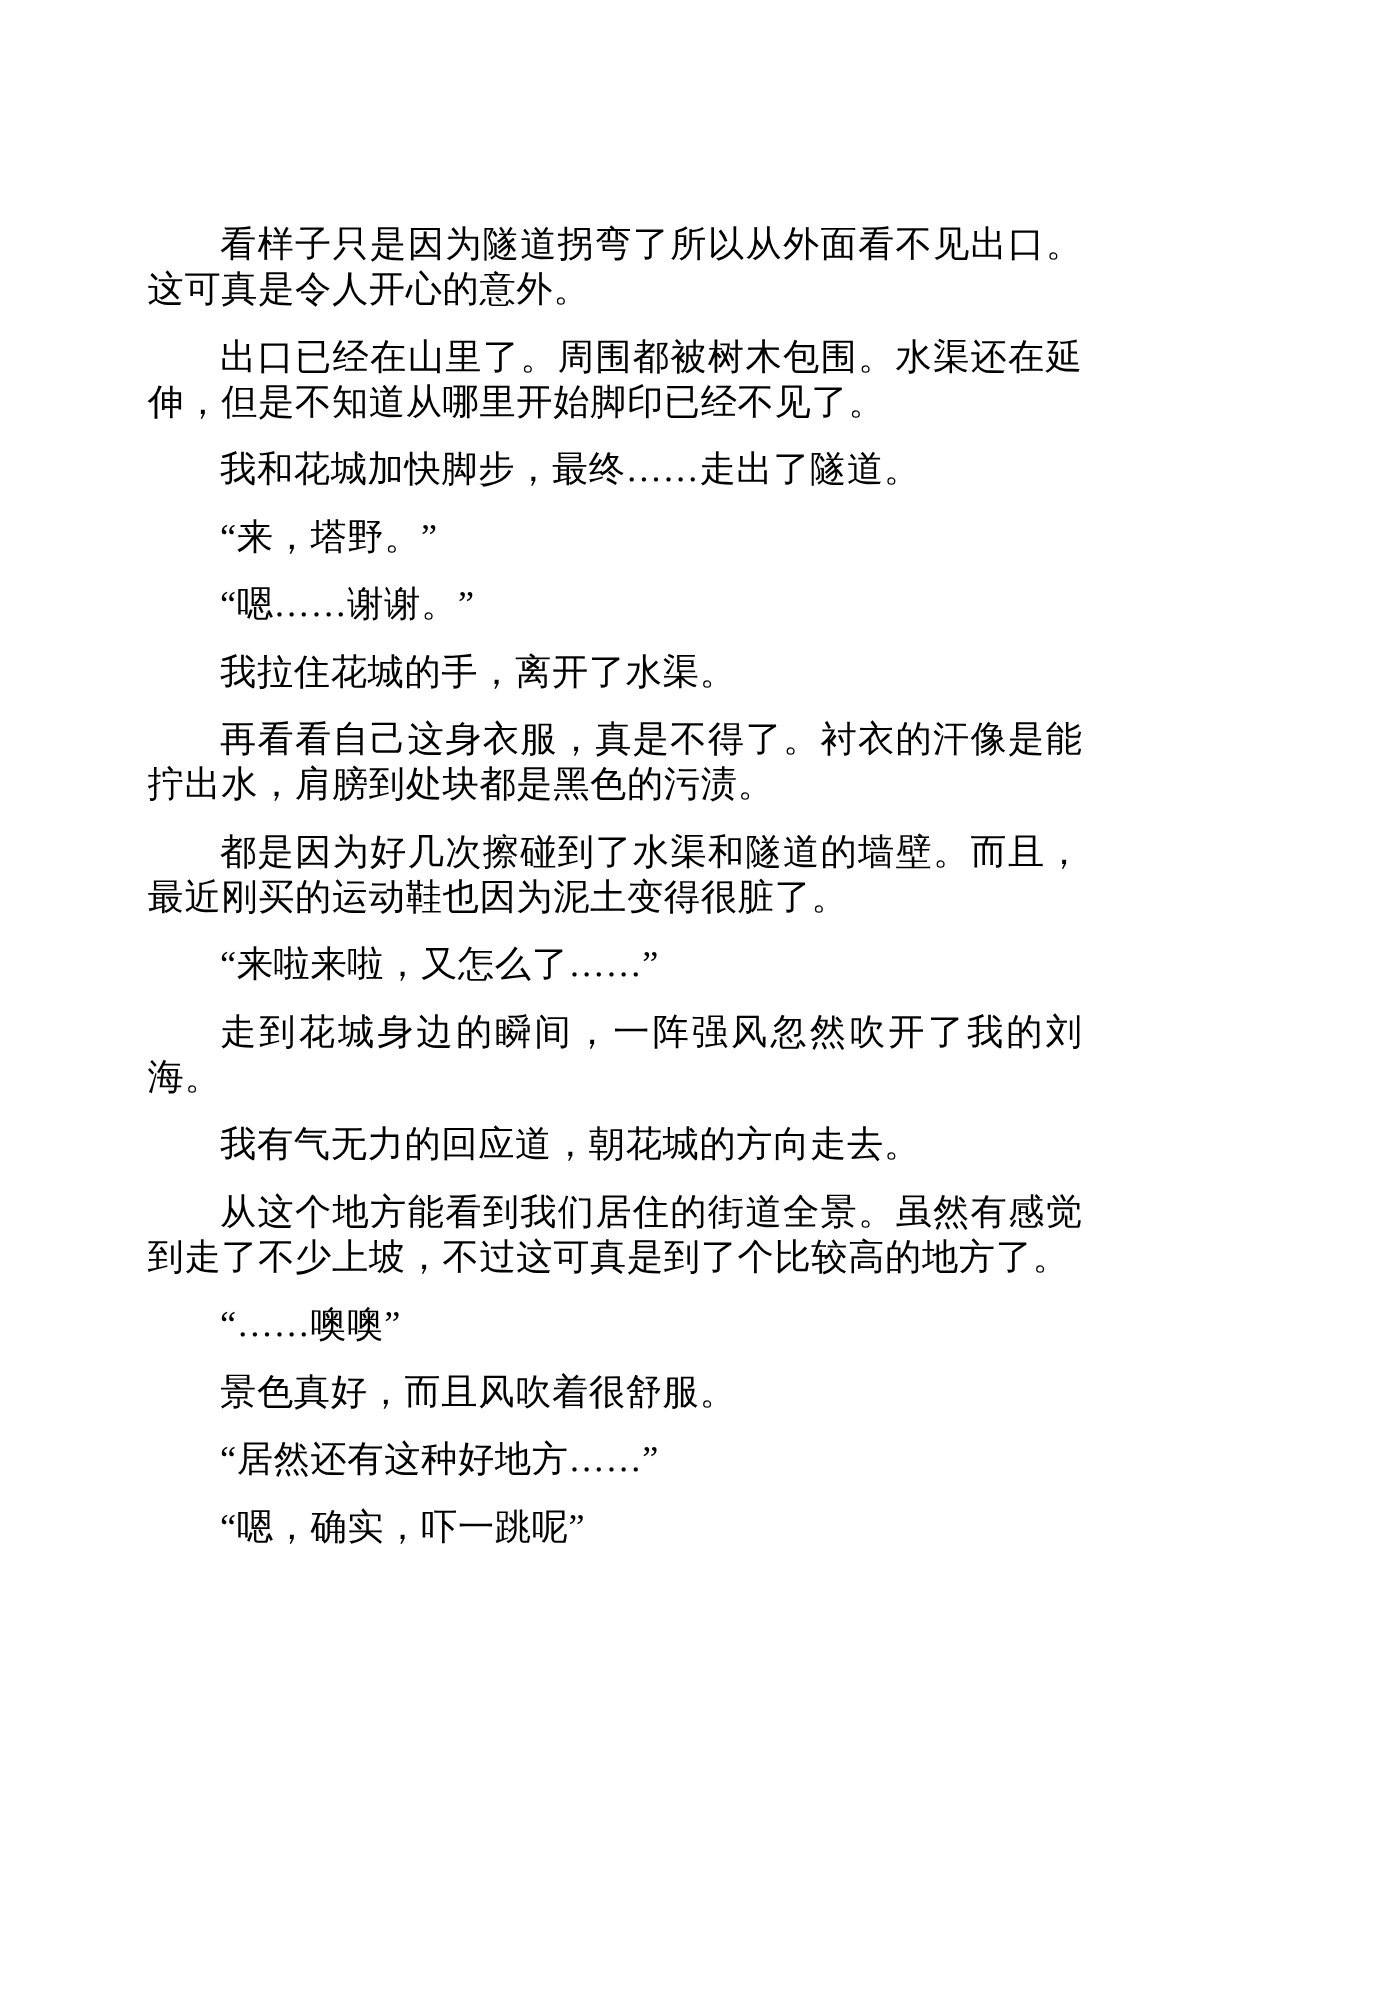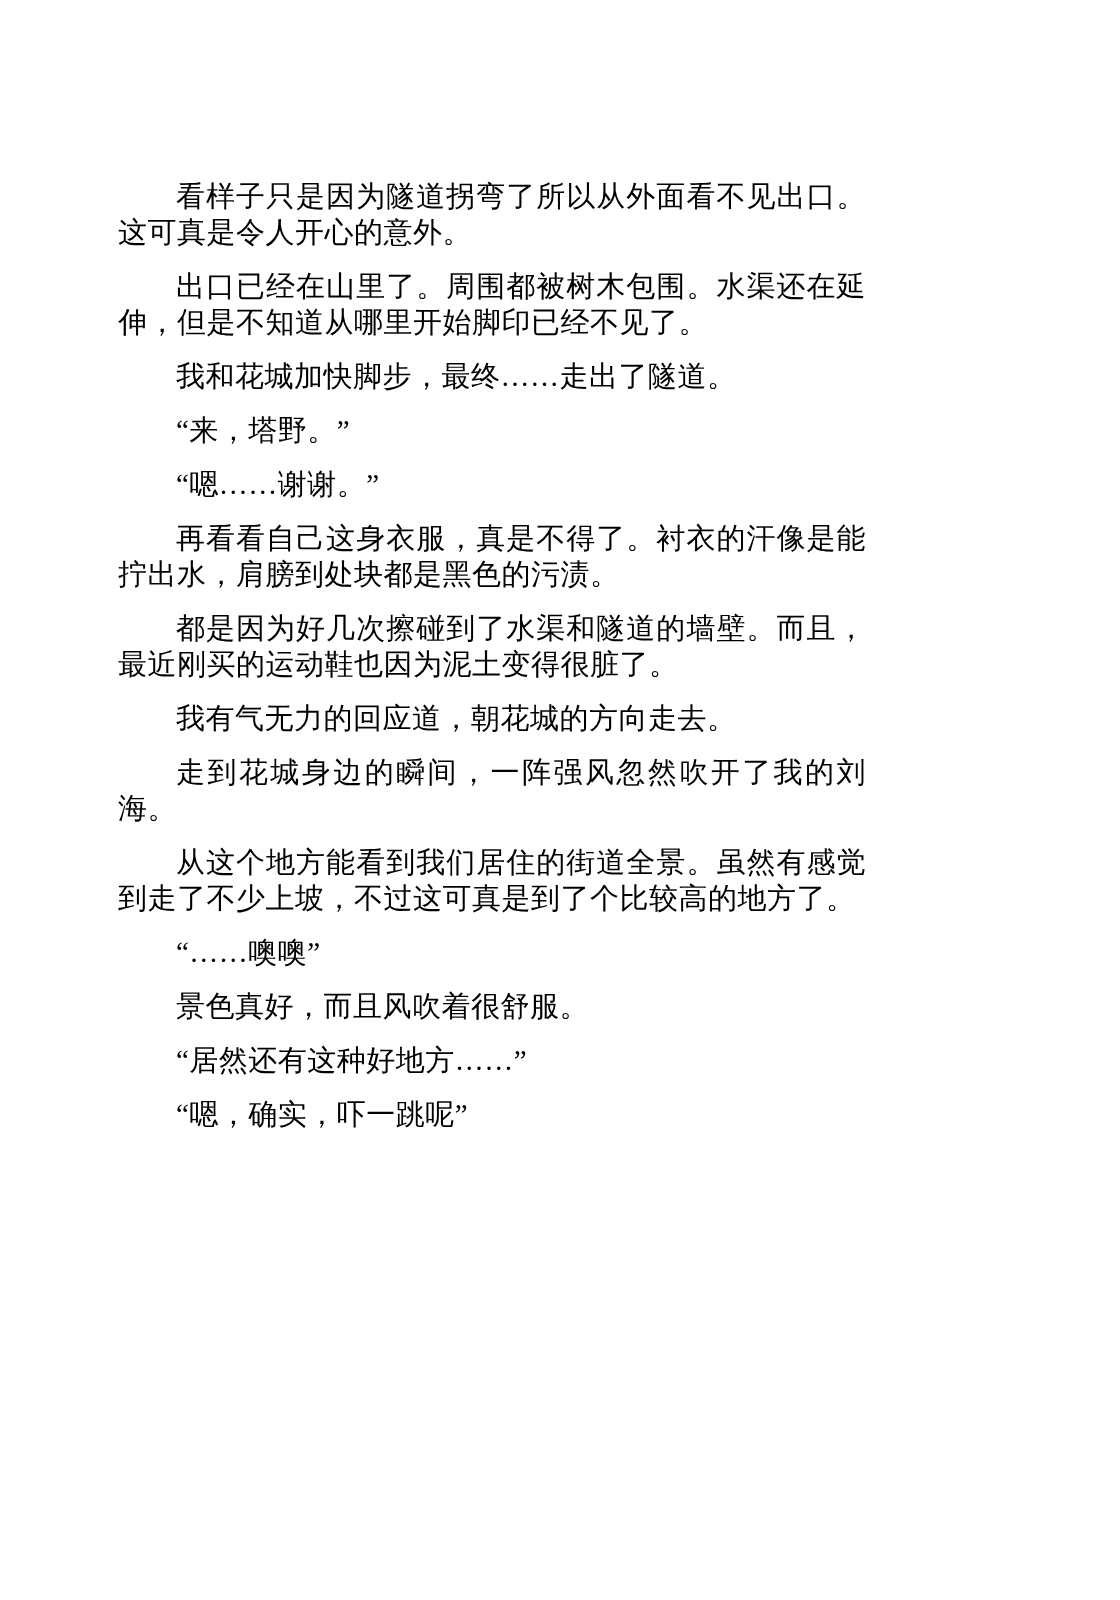--- a/index.html
+++ b/index.html
@@ -39,23 +39,25 @@
 </head>
 <body style="background: rgb(255, 255, 255);">
 
 <div class="page">
   <div class="text-block" id="paragraph-list" style="color: rgb(0, 0, 0);">
       <p>看样子只是因为隧道拐弯了所以从外面看不见出口。这可真是令人开心的意外。</p>
       <p>出口已经在山里了。周围都被树木包围。水渠还在延伸，但是不知道从哪里开始脚印已经不见了。</p>
       <p>我和花城加快脚步，最终……走出了隧道。</p>
       <p>“来，塔野。”</p>
       <p>“嗯……谢谢。”</p>
+      <p>我拉住花城的手，离开了水渠。</p>
       <p>再看看自己这身衣服，真是不得了。衬衣的汗像是能拧出水，肩膀到处块都是黑色的污渍。</p>
       <p>都是因为好几次擦碰到了水渠和隧道的墙壁。而且，最近刚买的运动鞋也因为泥土变得很脏了。</p>
+      <p>“来啦来啦，又怎么了……”</p>
+      <p>走到花城身边的瞬间，一阵强风忽然吹开了我的刘海。</p>
       <p>我有气无力的回应道，朝花城的方向走去。</p>
-      <p>走到花城身边的瞬间，一阵强风忽然吹开了我的刘海。</p>
       <p>从这个地方能看到我们居住的街道全景。虽然有感觉到走了不少上坡，不过这可真是到了个比较高的地方了。</p>
       <p>“……噢噢”</p>
       <p>景色真好，而且风吹着很舒服。</p>
       <p>“居然还有这种好地方……”</p>
       <p>“嗯，确实，吓一跳呢”</p>
     </div>
 </div>
 
 </body></html>

